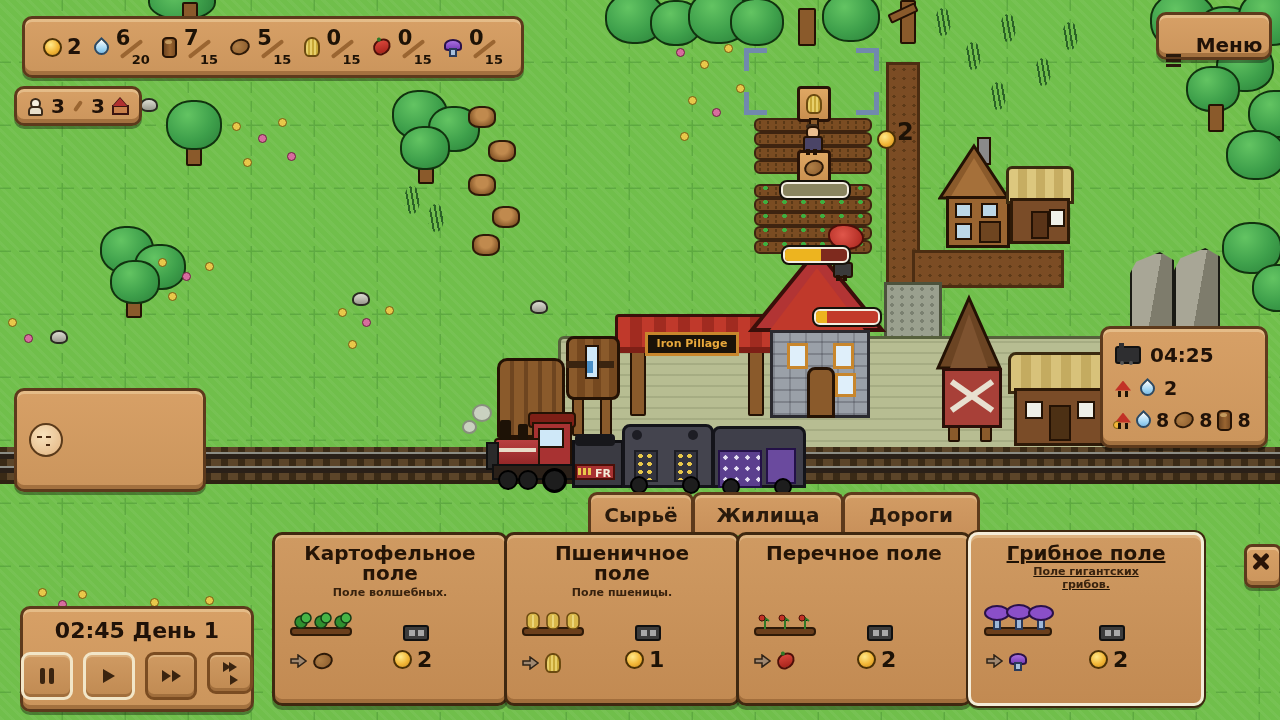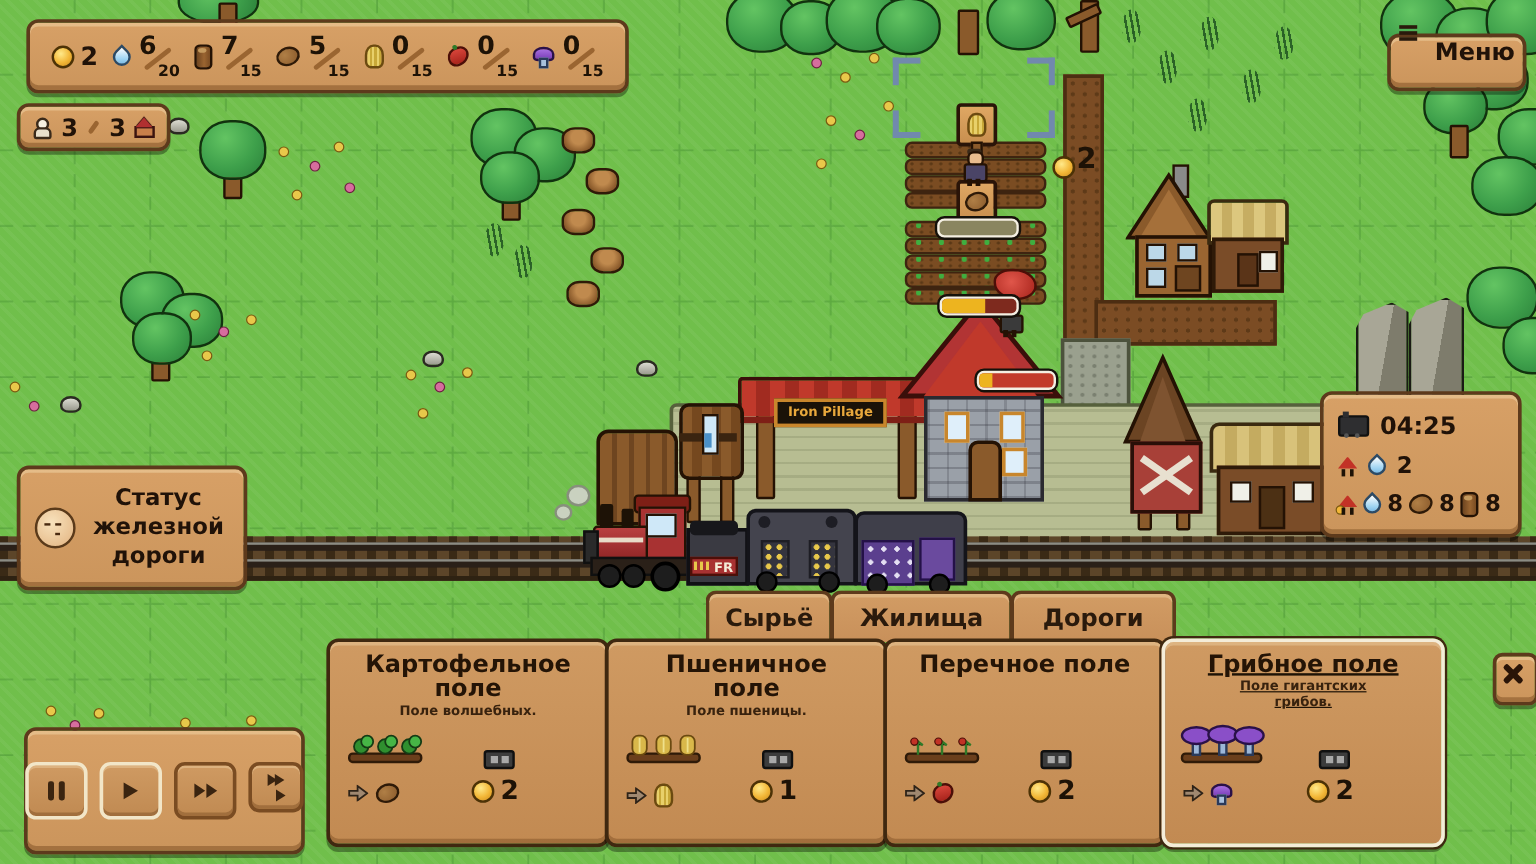--- a/index.html
+++ b/index.html
@@ -473,21 +473,21 @@
   
   <div class="panel" style="left:14px;top:86px;width:128px;height:40px;z-index:90;display:flex;align-items:center;gap:7px;padding:0 10px;box-sizing:border-box">
     <span class="ic i-person"></span>
     <span class="ptxt" style="font-size:20px">3</span>
     <span style="width:18px;height:4px;background:#9a6531;border-radius:2px;transform:rotate(-55deg)"></span>
     <span class="ptxt" style="font-size:20px">3</span>
     <span class="ic i-house"></span>
   </div>
 
   
-  <div class="panel btn" style="left:1156px;top:28px;width:110px;height:42px;z-index:90;display:flex;align-items:flex-start;justify-content:center;gap:15px">
+  <div class="panel btn" style="left:1156px;top:12px;width:110px;height:42px;z-index:90;display:flex;align-items:flex-end;justify-content:center;gap:15px">
     <span class="ic i-bars"></span>
     <span class="ptxt" style="font-size:20px">Меню</span>
   </div>
 
   
   <div class="panel" style="left:1100px;top:326px;width:168px;height:122px;z-index:90;display:flex;flex-direction:column;justify-content:space-evenly;padding:4px 12px;box-sizing:border-box">
     <div style="display:flex;align-items:center;gap:9px">
       <span class="ic i-train"></span>
       <span class="ptxt" style="font-size:20px">04:25</span>
     </div>
@@ -505,27 +505,25 @@
       <span class="ic i-potato"></span>
       <span class="ptxt" style="font-size:19px">8</span>
       <span class="ic i-log"></span>
       <span class="ptxt" style="font-size:19px">8</span>
     </div>
   </div>
 
   
   <div class="panel btn" style="left:14px;top:388px;width:192px;height:104px;z-index:90;display:flex;align-items:center;gap:10px;padding:0 12px;box-sizing:border-box">
     <span class="ic i-face"></span>
-    <span class="ptxt" style="font-size:19px;line-height:1.25;text-align:center;white-space:pre-line;flex:1">Статус
-железной
-дороги</span>
   </div>
 
   
   <div class="panel" style="left:20px;top:606px;width:228px;height:100px;z-index:90;display:flex;flex-direction:column;align-items:center;justify-content:space-evenly">
+    <div class="ptxt" style="font-size:22px">02:45 День 1</div>
     <div style="display:flex;gap:10px">
       <div class="sbtn light btn">
           <span class="bar5"></span>
           <span class="bar5"></span>
         </div>
       <div class="sbtn light btn">
           <span class="tri"></span>
         </div>
       <div class="sbtn btn">
           <span class="tri s"></span>

